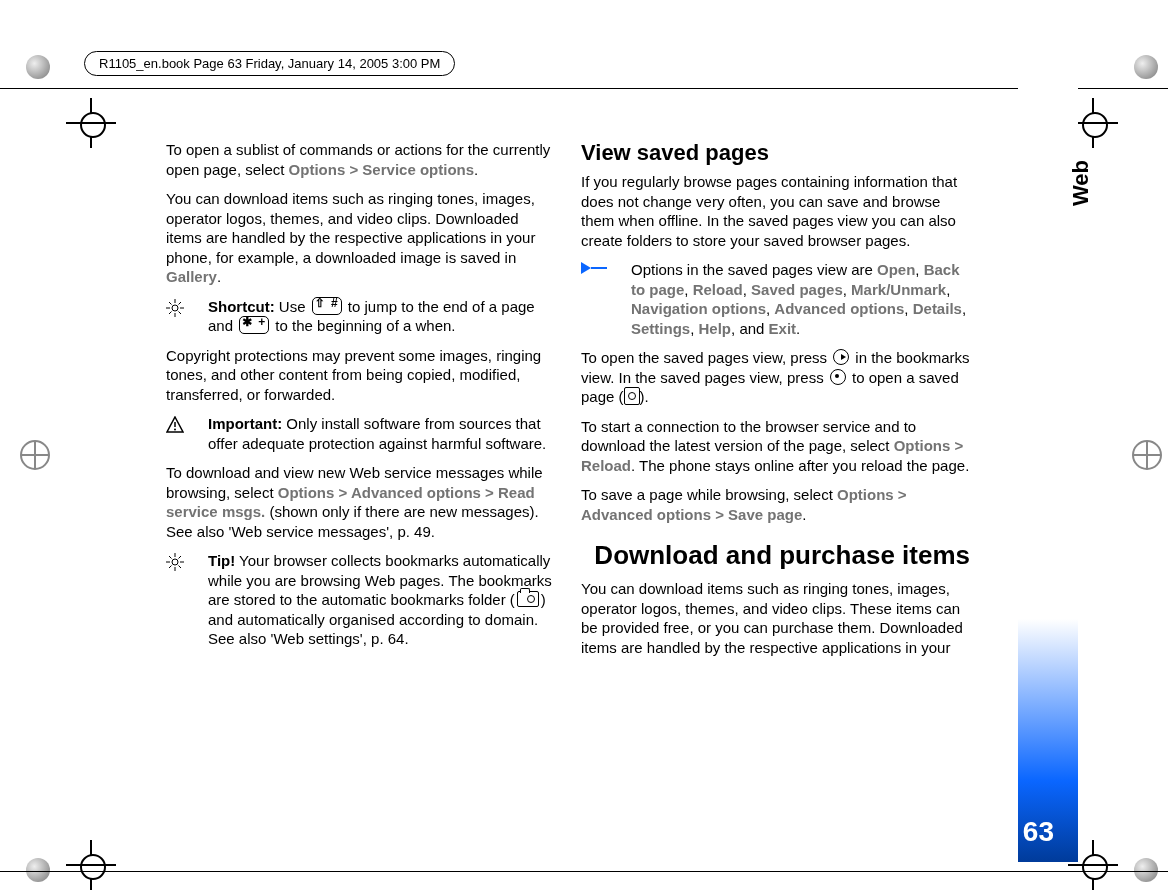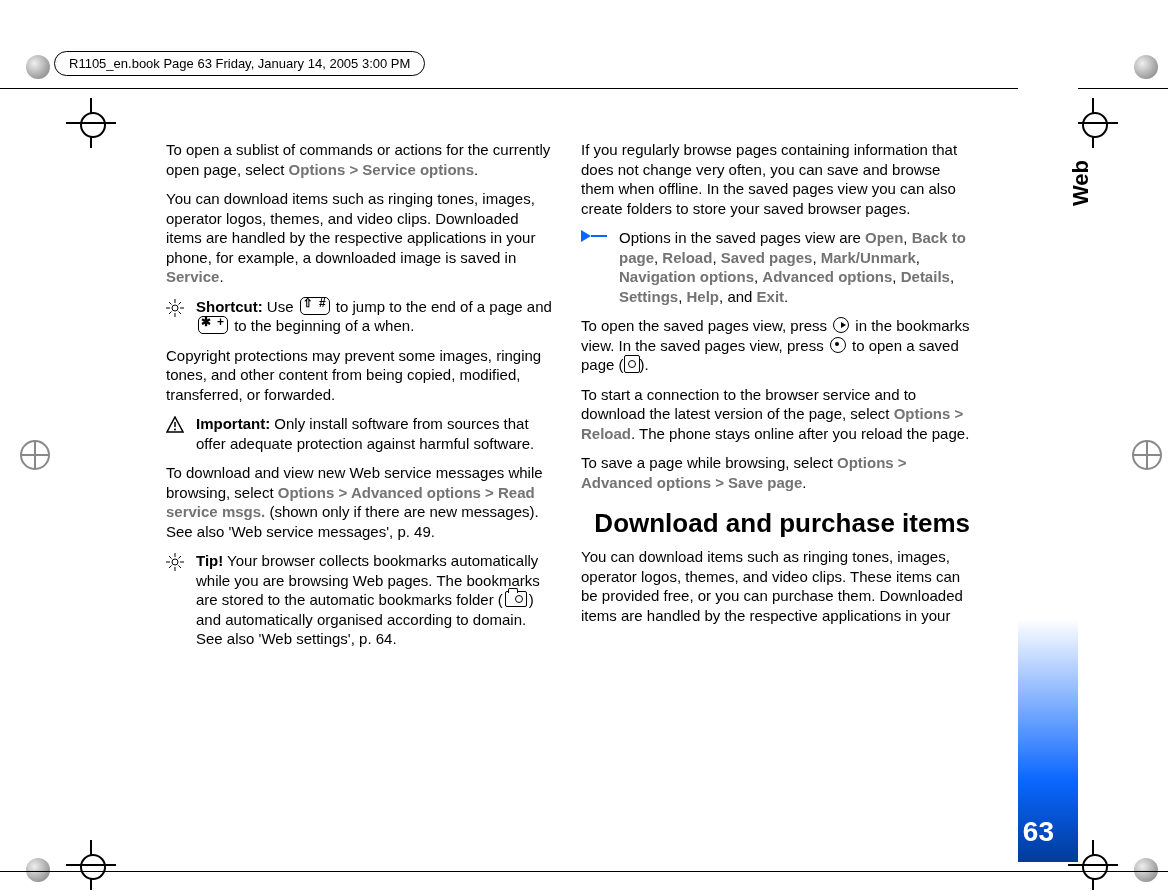--- a/index.html
+++ b/index.html
@@ -19,21 +19,21 @@
     left: 0; top: 0; right: 0; bottom: 0;
   }
   .header-bar {
     position: absolute;
     left: 0; right: 0;
     top: 88px;
     border-top: 1px solid #000;
   }
   .header-pill {
     position: absolute;
-    left: 54px;
+    left: 84px;
     top: 51px;
     border: 1px solid #000;
     border-radius: 14px;
     padding: 4px 14px;
     font-size: 13px;
     background: #fff;
   }
   .footer-bar {
     position: absolute;
     left: 0; right: 0;
@@ -92,21 +92,21 @@
     margin: 0 0 6px 0;
   }
   .heading1 {
     font-size: 26px;
     font-weight: bold;
     margin: 16px 0 8px 0;
     text-align: right;
   }
   .noteblock {
     display: flex;
-    gap: 12px;
+    gap: 24px;
     margin-bottom: 10px;
     line-height: 1.3;
   }
   .note-icon {
     flex: 0 0 18px;
     height: 18px;
     margin-top: 2px;
   }
   .note-body { flex: 1; }
   b { font-weight: bold; }
@@ -269,21 +269,21 @@
   <div class="side-label">Web</div>
   <div class="page-num">63</div>
 
   <div class="content">
 
     <div class="col">
       <p>
         <span>To open a sublist of commands or actions for the currently open page, select </span><span class="link">Options &gt; Service options</span><span>.</span>
       </p>
       <p>
-        <span>You can download items such as ringing tones, images, operator logos, themes, and video clips. Downloaded items are handled by the respective applications in your phone, for example, a downloaded image is saved in </span><span class="link">Service</span><span>.</span>
+        <span>You can download items such as ringing tones, images, operator logos, themes, and video clips. Downloaded items are handled by the respective applications in your phone, for example, a downloaded image is saved in </span><span class="link">Gallery</span><span>.</span>
       </p>
 
       <div class="noteblock">
         <span class="note-icon sun-icon">
           <svg width="18" height="18" viewBox="0 0 18 18">
               <g stroke="#000" stroke-width="1" fill="none">
                 <circle cx="9" cy="9" r="3"></circle>
                 <line x1="9" y1="0" x2="9" y2="4"></line>
                 <line x1="9" y1="14" x2="9" y2="18"></line>
                 <line x1="0" y1="9" x2="4" y2="9"></line>
@@ -335,20 +335,21 @@
               </g>
             </svg>
         </span>
         <div class="note-body">
           <b>Tip!</b><span> Your browser collects bookmarks automatically while you are browsing Web pages. The bookmarks are stored to the automatic bookmarks folder (</span><span class="folder-icon link-folder"></span><span>) and automatically organised according to domain. See also 'Web settings', p. 64.</span>
         </div>
       </div>
     </div>
 
     <div class="col">
+      <div class="heading2">View saved pages</div>
       <p>If you regularly browse pages containing information that does not change very often, you can save and browse them when offline. In the saved pages view you can also create folders to store your saved browser pages.</p>
 
       <div class="noteblock">
         <span class="note-icon arrow-icon">
           <svg width="26" height="12" viewBox="0 0 26 12">
               <polygon points="0,0 0,12 10,6" fill="#0a66ff"></polygon>
               <rect x="10" y="5" width="16" height="2" fill="#0a66ff"></rect>
             </svg>
         </span>
         <div class="note-body">

